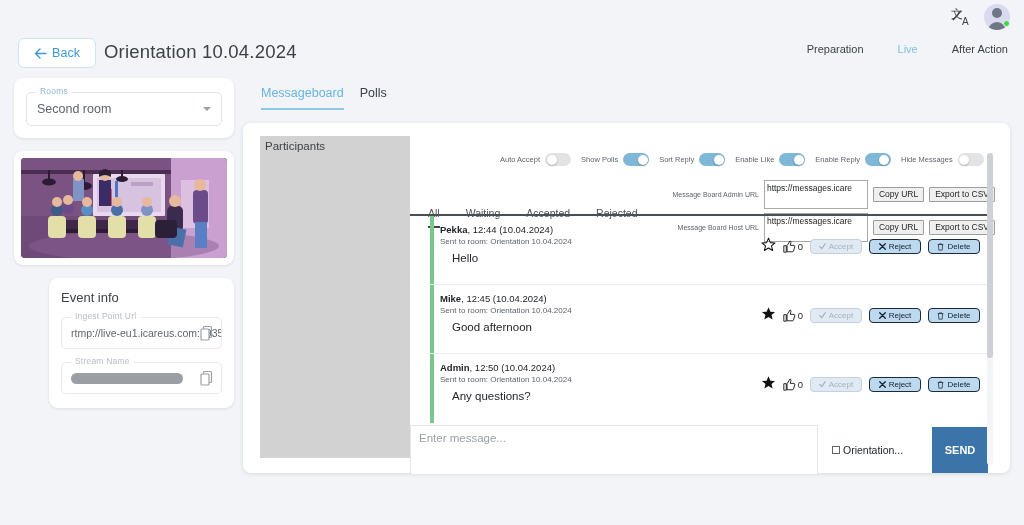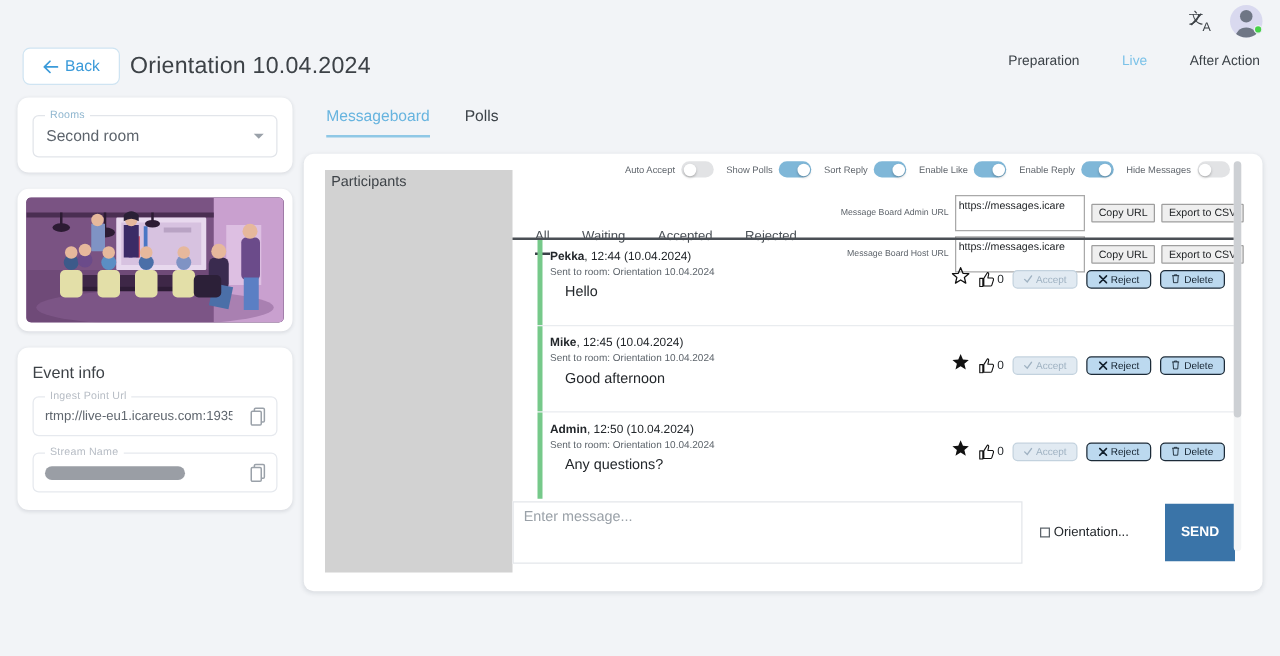--- a/index.html
+++ b/index.html
@@ -50,42 +50,42 @@
     position:absolute; top:-7px; left:9px; padding:0 4px; background:#fff;
     font-size:8.5px; color:#8fb6cf; letter-spacing:.2px;
   }
   .mat-value { position:absolute; left:10px; top:9px; font-size:12.5px; color:#5d646c; }
   .chev { position:absolute; right:10px; top:14px; width:0; height:0;
     border-left:4px solid transparent; border-right:4px solid transparent; border-top:4px solid #9aa1a9; }
 
   .thumb-card { padding:7px; margin-bottom:13px; }
   .thumb { width:100%; height:100px; border-radius:4px; overflow:hidden; position:relative; background:#7a5282; }
 
-  .info-card { padding:12px 12px 14px; }
+  .info-card { padding:12px 12px 14px;margin-left:35px; }
   .info-title { font-size:13px; color:#3d4247; margin-bottom:12px; }
   .info-field { position:relative; height:32px; border:1px solid #e6e9ee; border-radius:5px; margin-bottom:13px; }
   .info-field .mat-label { color:#b6bcc4; }
   .info-val { position:absolute; left:9px; top:9px; font-size:10.5px; color:#5f666e;
     white-space:nowrap; overflow:hidden; width:150px; }
   .redact { position:absolute; left:9px; top:10px; width:112px; height:11px; border-radius:6px; background:#9a9ea5; }
   .copy-ic { position:absolute; right:8px; top:7px; width:13px; height:16px; }
 
   
   .main { position:absolute; left:243px; top:78px; width:767px; height:395px; }
-  .tabs { position:absolute; left:18px; top:8px; display:flex; gap:28px; font-size:12.5px; }
+  .tabs { position:absolute; left:18px; top:8px; display:flex; gap:16px; font-size:12.5px; }
   .tab { padding-bottom:8px; color:#3c4248; cursor:pointer; }
   .tab.active { color:#67b4df; border-bottom:2px solid #8fc8e6; }
 
   .board { position:absolute; left:0; top:45px; width:767px; height:350px;
     background:#fff; border-radius:8px; box-shadow:0 1px 4px rgba(20,30,50,.12); }
 
   .participants { position:absolute; left:17px; top:13px; width:150px; height:322px; background:#d2d2d2; }
   .participants-label { position:absolute; left:5px; top:4px; font-size:11.5px; color:#3d4247; }
 
-  .right-area { position:absolute; left:167px; top:1px; width:585px; height:322px; }
+  .right-area { position:absolute; left:167px; top:25px; width:585px; height:322px; }
 
   .toggles { position:absolute; left:90px; top:5px; display:flex; align-items:center; gap:10px; }
   .tg { display:flex; align-items:center; gap:5px; }
   .tg-label { font-size:7.5px; color:#60666d; white-space:nowrap; }
   .switch { width:26px; height:13px; border-radius:7px; position:relative; background:#e2e3e5; }
   .switch.on { background:#7fb7d8; }
   .knob { position:absolute; top:1.5px; left:1.5px; width:10px; height:10px; border-radius:50%; background:#fff; box-shadow:0 1px 2px rgba(0,0,0,.25); }
   .switch.on .knob { left:14.5px; }
 
   .filters { position:absolute; left:18px; top:38px; display:flex; gap:26px; font-size:10.5px; color:#4b5157; }

